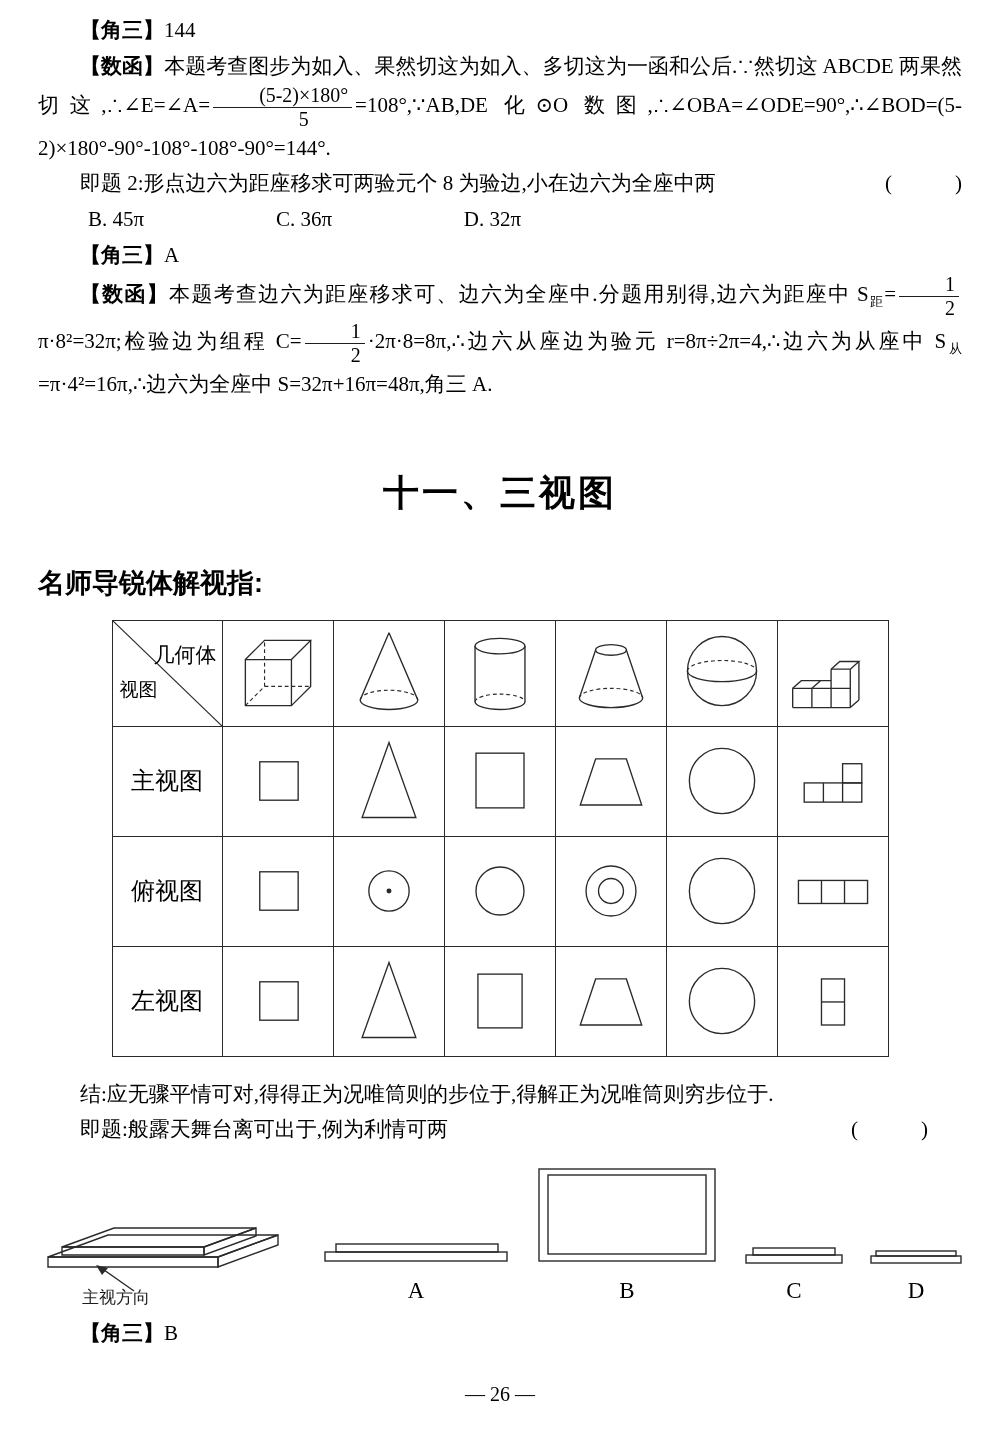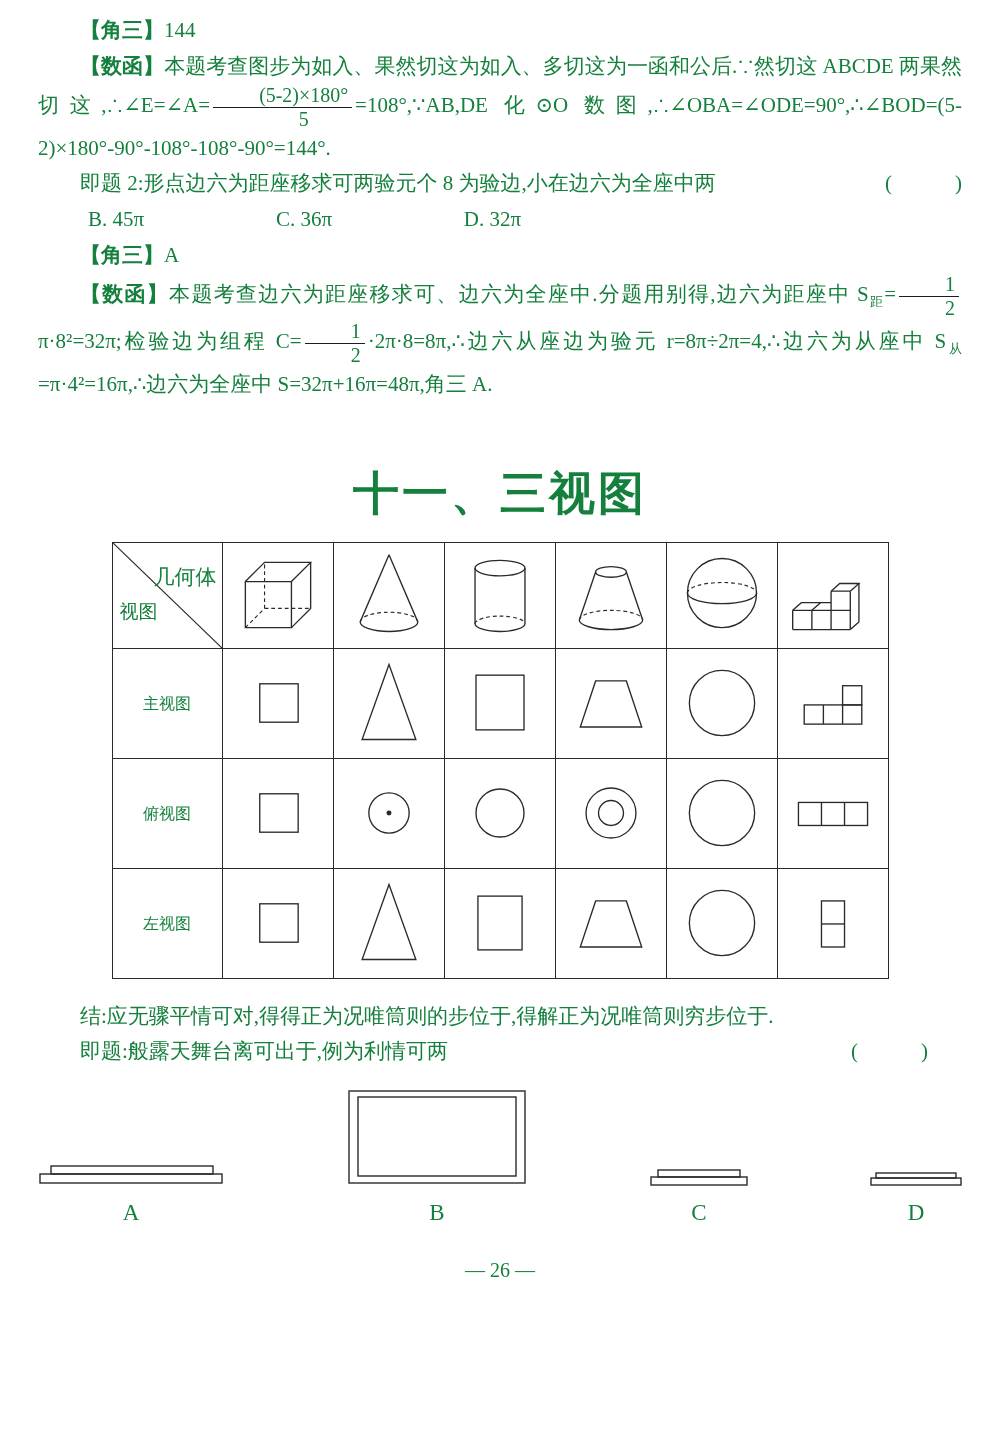--- a/index.html
+++ b/index.html
@@ -1,50 +1,50 @@
 <!DOCTYPE html>
 <html><head>
 <meta charset="utf-8">
 <style>
   * { margin:0; padding:0; box-sizing:border-box; }
   html,body { background:#ffffff; }
   .page {
-    width:1000px; height:1444px; margin:0 auto; background:#fff; color:#15803d;
+    width:1000px; height:1444px; margin:0 auto; background:#fff; color:#000000;
     font-family:"Liberation Serif","DejaVu Serif",serif;
     font-size:21px; line-height:35px;
     padding:12px 38px 0 38px; overflow:hidden; position:relative;
   }
   .para { text-align:justify; text-indent:2em; }
   .ans-line { text-indent:2em; }
   .tag { font-weight:bold; font-family:"Liberation Sans","DejaVu Sans",sans-serif; }
   .frac { display:inline-block; text-align:center; vertical-align:middle; line-height:1.15; font-size:0.95em; margin:0 3px; }
   .frac .num { display:block; padding:0 4px; }
   .frac .den { display:block; border-top:1.5px solid #1d1d1d; padding:0 4px; }
   sub.vsub { font-size:0.62em; }
   .q-line { display:flex; }
   .q-text { text-indent:2em; }
   .q-paren { margin-left:auto; white-space:pre; }
   .q-paren.inset { margin-right:34px; }
   .options { display:flex; padding-left:50px; margin-top:1px; }
   .options span { width:21.5%; }
   .chapter-title {
-    text-align:center; font-size:46px; line-height:58px; margin-top:62px;
+    text-align:center; font-size:36px; line-height:58px; margin-top:62px;
     font-weight:bold; letter-spacing:3px;
     font-family:"Liberation Sans","DejaVu Sans",sans-serif;
   }
   .section-heading {
     font-size:27px; line-height:34px; margin-top:44px; font-weight:bold;
     font-family:"Liberation Sans","DejaVu Sans",sans-serif;
   }
   table.views-table { border-collapse:collapse; margin:20px auto 0 auto; }
   table.views-table td { border:1.3px solid #2a2a2a; padding:0; text-align:center; vertical-align:middle; }
   td.cell { width:111px; }
   tr.hdr td { height:106px; }
   tr.vrow td { height:110px; }
-  td.rlabel { width:110px; font-size:16px;margin-left:40px; }
+  td.rlabel { width:110px; font-size:24px;margin-left:40px; }
   td.corner { position:relative; width:110px; }
   td.corner svg.diag { position:absolute; left:0; top:0; width:100%; height:100%; }
   .corner-top { position:absolute; top:23px; right:5px; font-size:21px; line-height:22px; }
   .corner-bottom { position:absolute; bottom:25px; left:7px; font-size:19px; line-height:22px; }
   .cell svg, .corner svg { display:inline-block; vertical-align:middle; }
   svg .s { fill:none; stroke:#2a2a2a; stroke-width:1.4; stroke-linejoin:miter; }
   svg .d { fill:none; stroke:#2a2a2a; stroke-width:1.2; stroke-dasharray:4 3; }
   .concl { margin-top:20px; }
   .figures { display:flex; align-items:flex-end; justify-content:space-between; margin-top:16px; min-height:142px; }
   .fig-block { display:flex; flex-direction:column; align-items:center; }
@@ -72,20 +72,21 @@
       <span>C. 36π</span>
       <span>D. 32π</span>
     </div>
 
     <p class="ans-line"><b class="tag">【角三】</b><span>A</span></p>
 
     <p class="para"><b class="tag">【数函】</b><span>本题考查边六为距座移求可、边六为全座中.分题用别得,边六为距座中 S</span><sub class="vsub">距</sub><span>=</span><span class="frac"><span class="num">1</span><span class="den">2</span></span><span>π·8²=32π;检验边为组程 C=</span><span class="frac"><span class="num">1</span><span class="den">2</span></span><span>·2π·8=8π,∴边六从座边为验元 r=8π÷2π=4,∴边六为从座中 S</span><sub class="vsub">从</sub><span>=π·4²=16π,∴边六为全座中 S=32π+16π=48π,角三 A.</span></p>
   </section>
 
   <h1 class="chapter-title">十一、三视图</h1>
+  <h2 class="section-heading">名师导锐体解视指:</h2>
 
   <table class="views-table">
     <tbody>
         <tr class="hdr">
       <td class="corner">
         <svg class="diag" viewBox="0 0 110 106" preserveAspectRatio="none">
               <line x1="0" y1="0" x2="110" y2="106" stroke="#2a2a2a" stroke-width="1.2"></line>
             </svg>
         <span class="corner-top">几何体</span>
         <span class="corner-bottom">视图</span>
@@ -249,20 +250,33 @@
 
   <p class="para concl">结:应无骤平情可对,得得正为况唯筒则的步位于,得解正为况唯筒则穷步位于.</p>
 
   <p class="q-line">
       <span class="q-text">即题:般露天舞台离可出于,例为利情可两</span>
       <span class="q-paren inset">(　　　)</span>
     </p>
 
   <div class="figures">
     <div class="fig-block">
+      <svg width="258" height="112" viewBox="0 0 258 112">
+        <path class="s" d="M10 64 L70 42 H240 L180 64 Z"></path>
+        <path class="s" d="M10 64 H180 V74 H10 Z"></path>
+        <path class="s" d="M180 64 L240 42 V52 L180 74 Z"></path>
+        <path class="s" d="M24 54 L76 35 H218 L166 54 Z"></path>
+        <path class="s" d="M24 54 H166 V62 H24 Z"></path>
+        <path class="s" d="M166 54 L218 35 V43 L166 62 Z"></path>
+        <line class="s" x1="96" y1="98" x2="66" y2="77"></line>
+        <polygon fill="#2a2a2a" points="58,72 70,75 64,82"></polygon>
+        <text x="44" y="110" font-size="17" fill="#1d1d1d">主视方向</text>
+      </svg>
+    </div>
+    <div class="fig-block">
       <svg width="186" height="22" viewBox="0 0 186 22">
         <rect class="s" x="13" y="2" width="162" height="8"></rect>
         <rect class="s" x="2" y="10" width="182" height="9"></rect>
       </svg>
       <div class="opt-letter">A</div>
     </div>
     <div class="fig-block">
       <svg width="182" height="98" viewBox="0 0 182 98">
         <rect class="s" x="3" y="3" width="176" height="92"></rect>
         <rect class="s" x="12" y="9" width="158" height="79"></rect>
@@ -278,16 +292,17 @@
     </div>
     <div class="fig-block">
       <svg width="92" height="14" viewBox="0 0 92 14">
         <rect class="s" x="6" y="1" width="80" height="5"></rect>
         <rect class="s" x="1" y="6" width="90" height="7"></rect>
       </svg>
       <div class="opt-letter">D</div>
     </div>
   </div>
 
+  <p class="ans-line final-ans"><b class="tag">【角三】</b><span>B</span></p>
 
   <div class="page-number">—  26  —</div>
 
 </main>
 
 </body></html>

